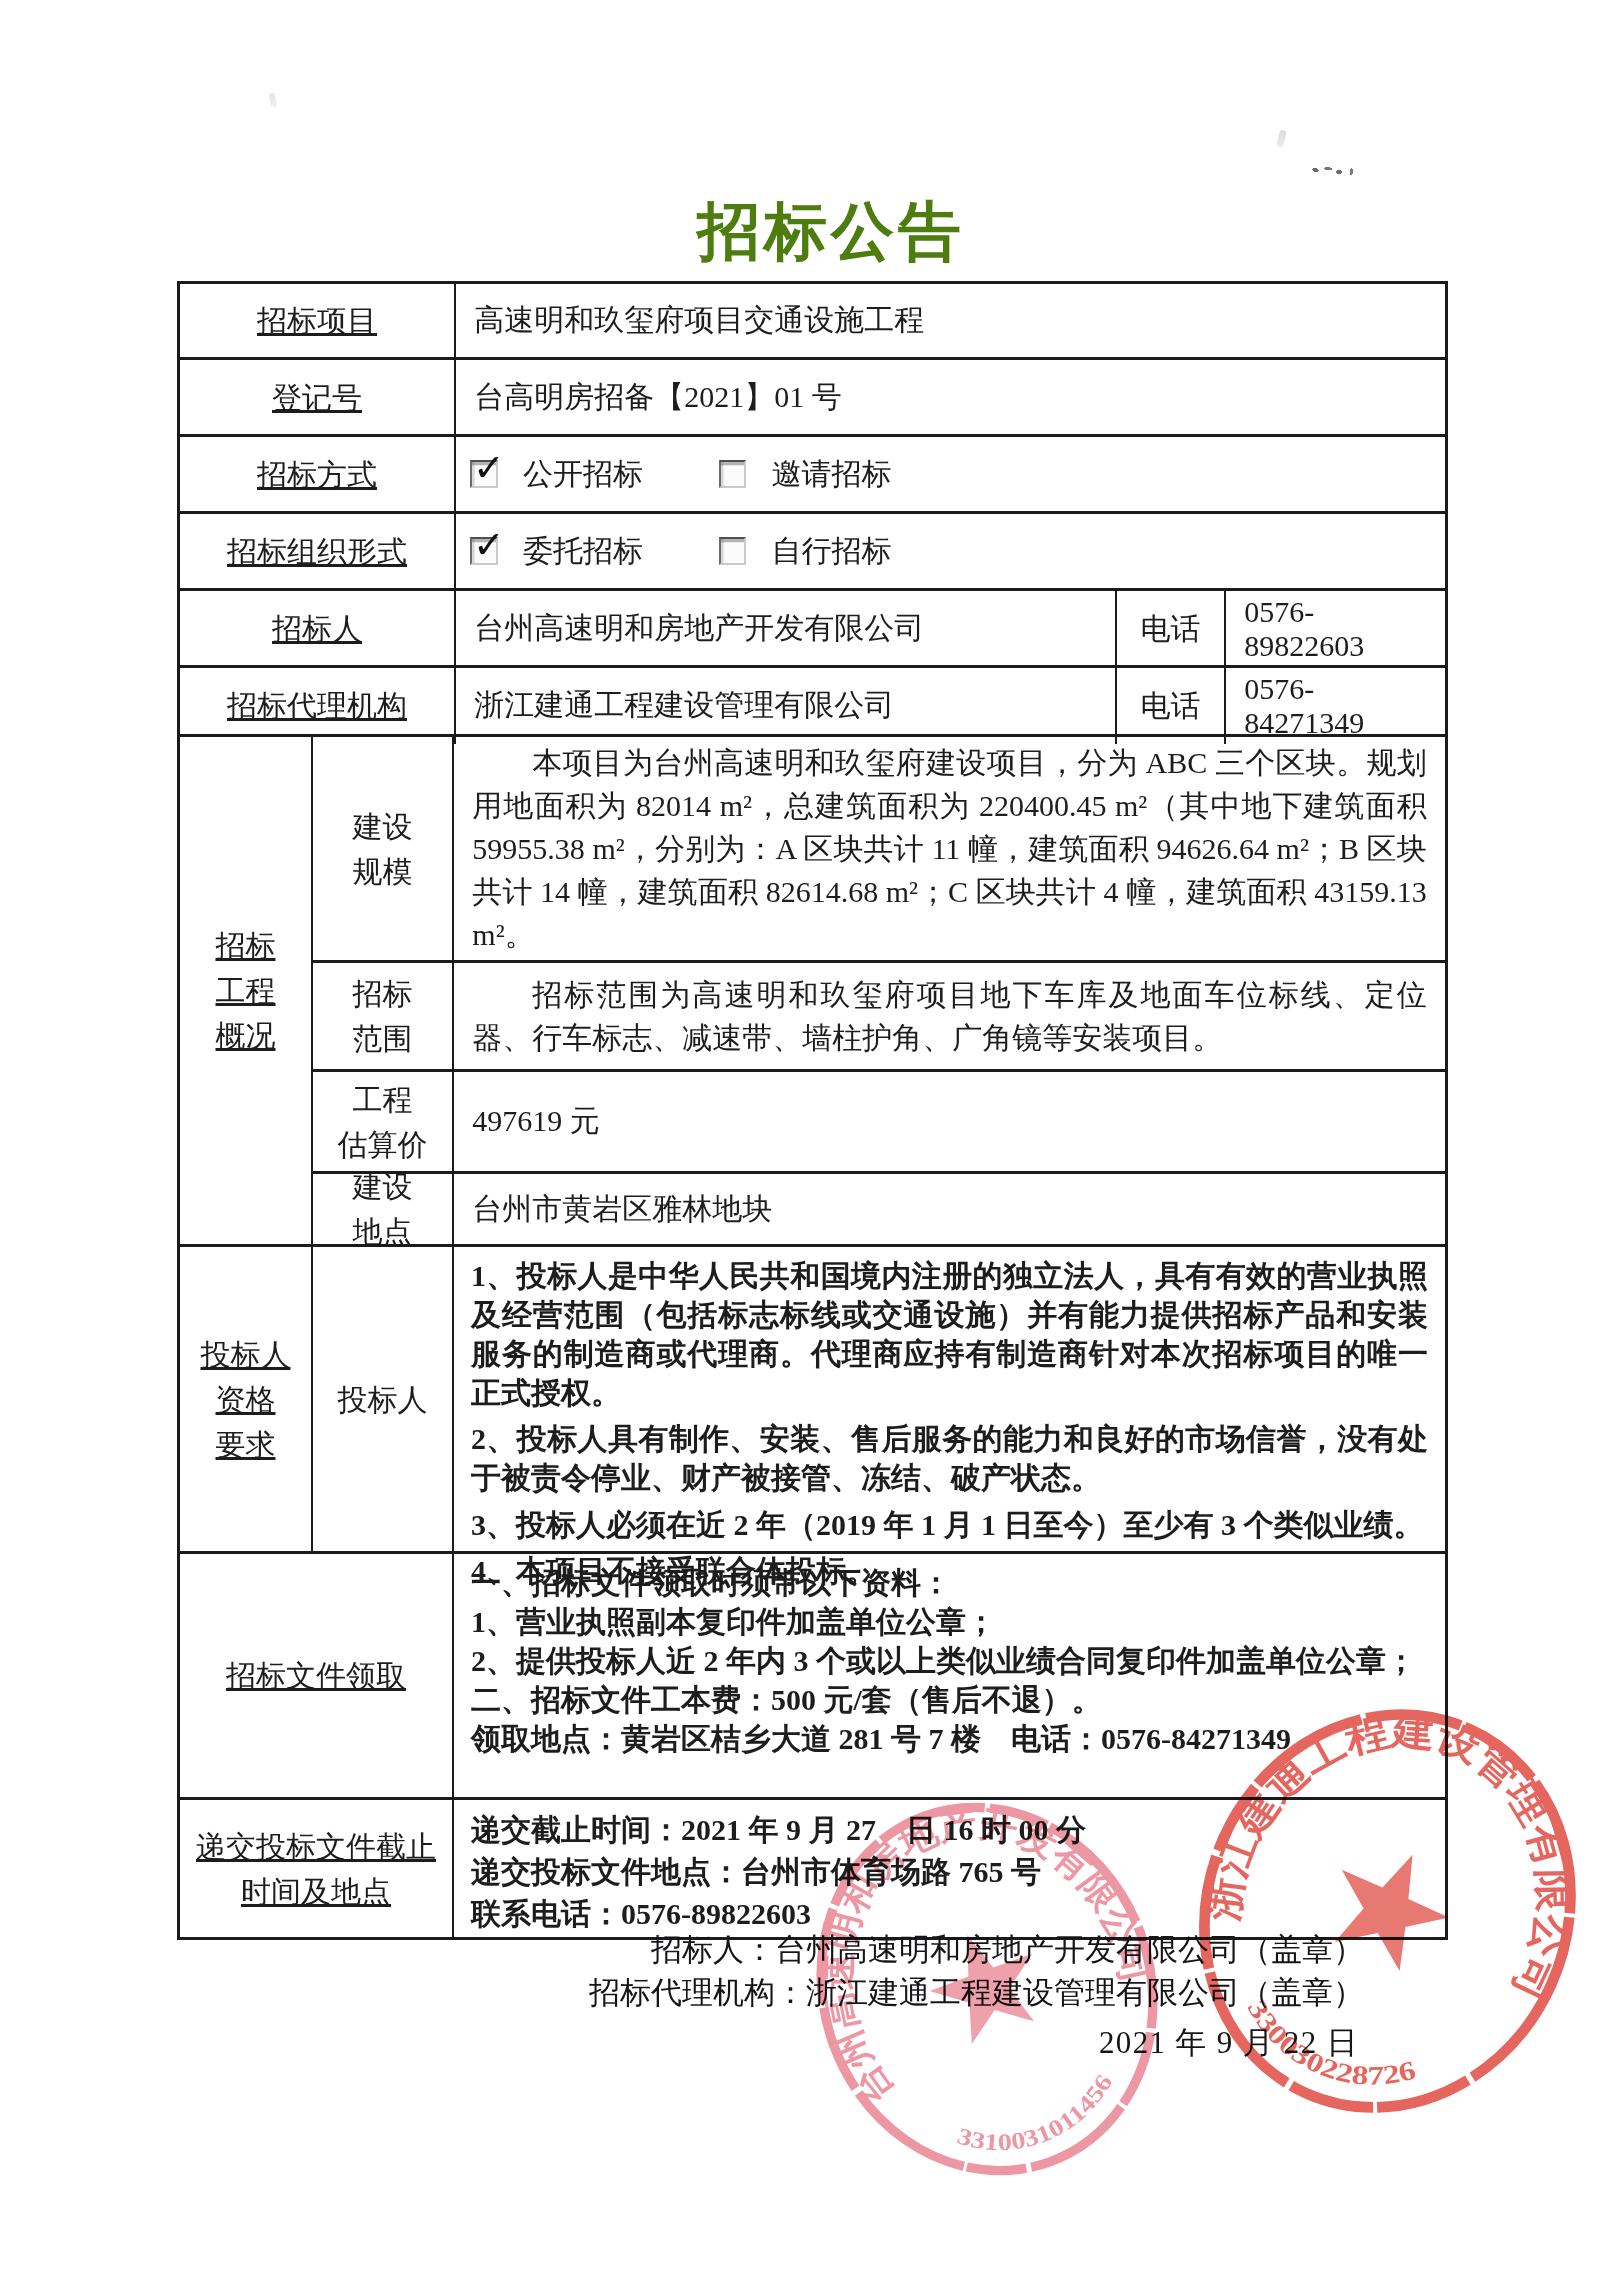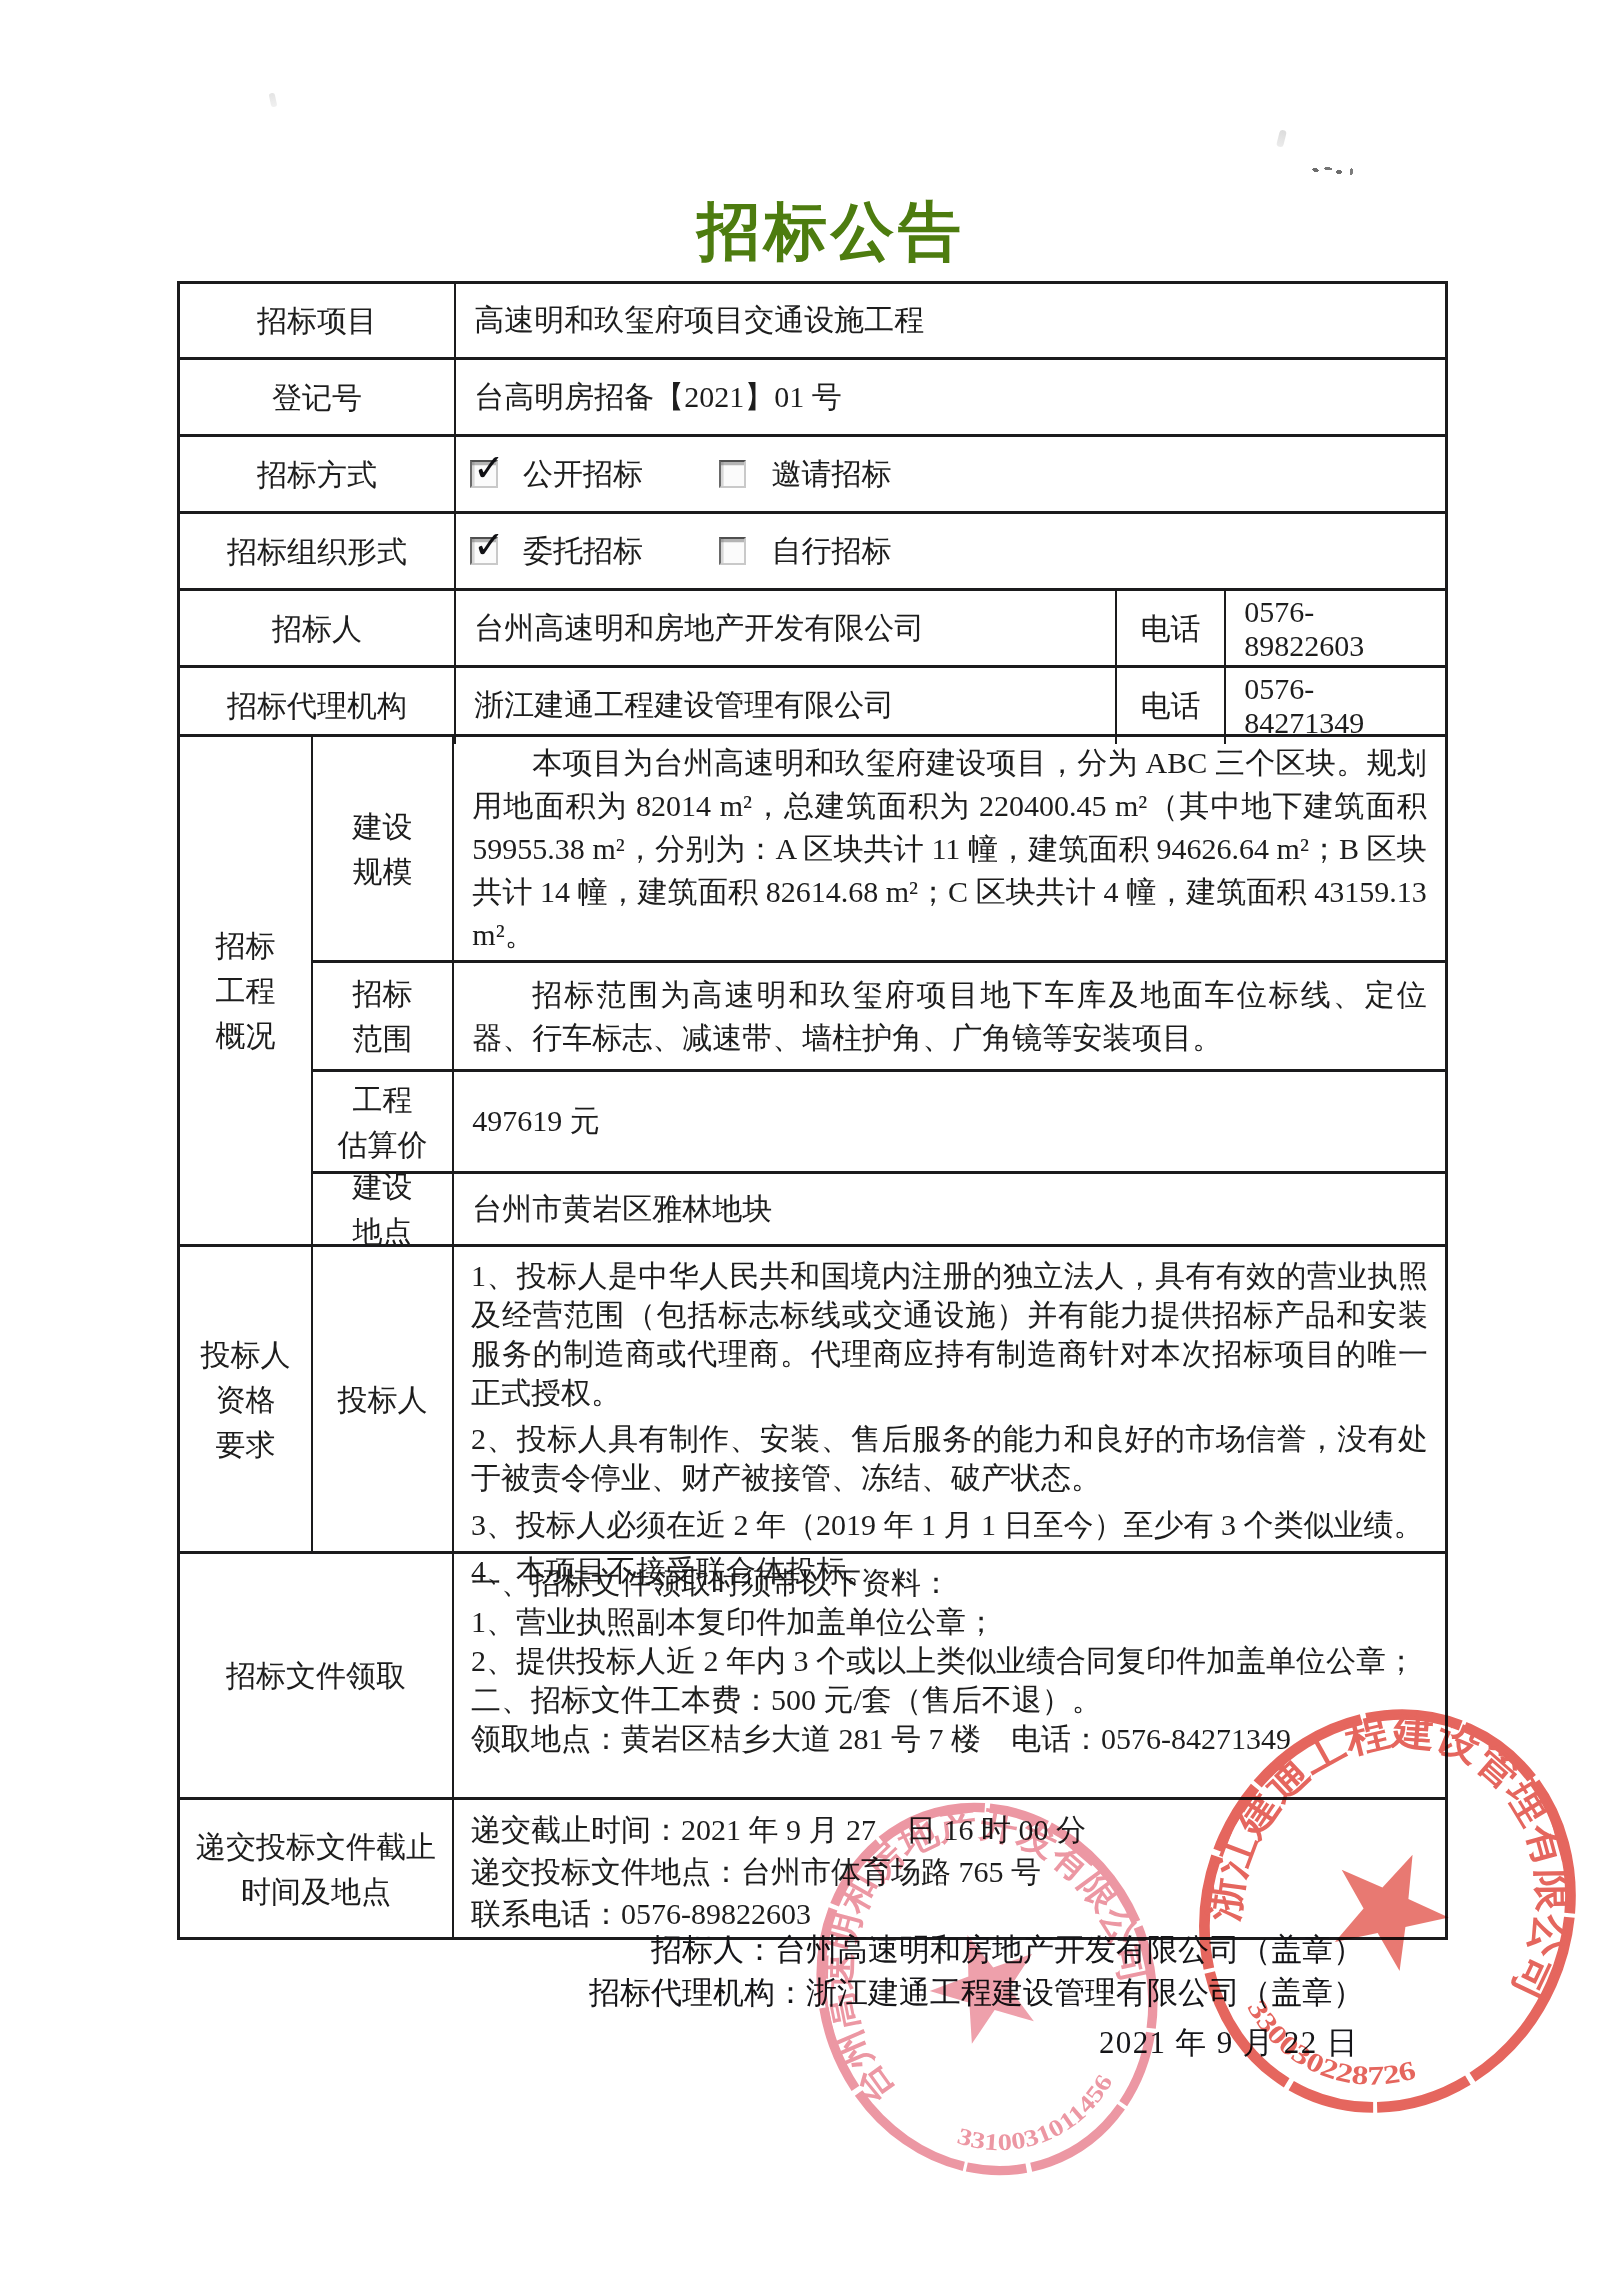--- a/index.html
+++ b/index.html
@@ -36,36 +36,36 @@
     background:linear-gradient(#a5a5a5, #cfcfcf); border-radius:2.6px;
   }
   
   .tbl {
     position:absolute; left:177px; top:281px; width:1271px;
     border:3.9px solid #1b1b1d; background:transparent;
   }
   .trow { display:grid; border-top:3.9px solid #1b1b1d; }
   .trow:first-child { border-top:none; }
   .cell { border-left:2.6px solid #1b1b1d; position:relative; }
-  .cell.first { border-left:none; }
+  .cell.first { border-left:none;text-decoration:underline; }
   .lbl {
     display:flex; align-items:center; justify-content:center; text-align:center;
     font-size:30px; white-space:pre-line; line-height:1.5; padding:3.9px 6.5px;
   }
   .val { display:flex; align-items:center; font-size:30px; padding:3.9px 18.3px; }
   .cols-2 { grid-template-columns:274px 1fr; }
   .cols-4 { grid-template-columns:274px 661px 109px 1fr; }
   .cols-g { grid-template-columns:131px 141px 1fr; }
   .cols-b { grid-template-columns:272px 1fr; }
   .h110 { height:77px; } .h106 { height:69px; } .h112 { height:73px; }
   
   .sub-top { border-top:3.3px solid #1b1b1d; }
   .para { line-height:43px; text-align:justify; }
   .indent { text-indent:2em; }
-  .list-cell { padding:9.2px 17px 6.5px 17px; font-size:30px; }
+  .list-cell { padding:9.2px 17px 6.5px 17px; font-size:30px;font-weight:bold; }
   .q-item { line-height:39px; margin-bottom:7.2px; text-align:justify; }
   .q-item:last-child { margin-bottom:0; }
   .c-line { line-height:39px; }
   .d-line { line-height:42px; }
   
   .cb-row { display:flex; align-items:center; padding-left:14.4px; font-size:30px; }
   .cbox {
     width:27.5px; height:27.5px; background:#fbfbfb; position:relative; flex:0 0 auto;
     border:2px solid; border-color:#4f4f4f #c9c9c9 #c9c9c9 #6a6a6a;
     box-shadow:inset 0 3.3px 0 rgba(110,110,110,.5), inset 2.6px 0 0 rgba(150,150,150,.35);

